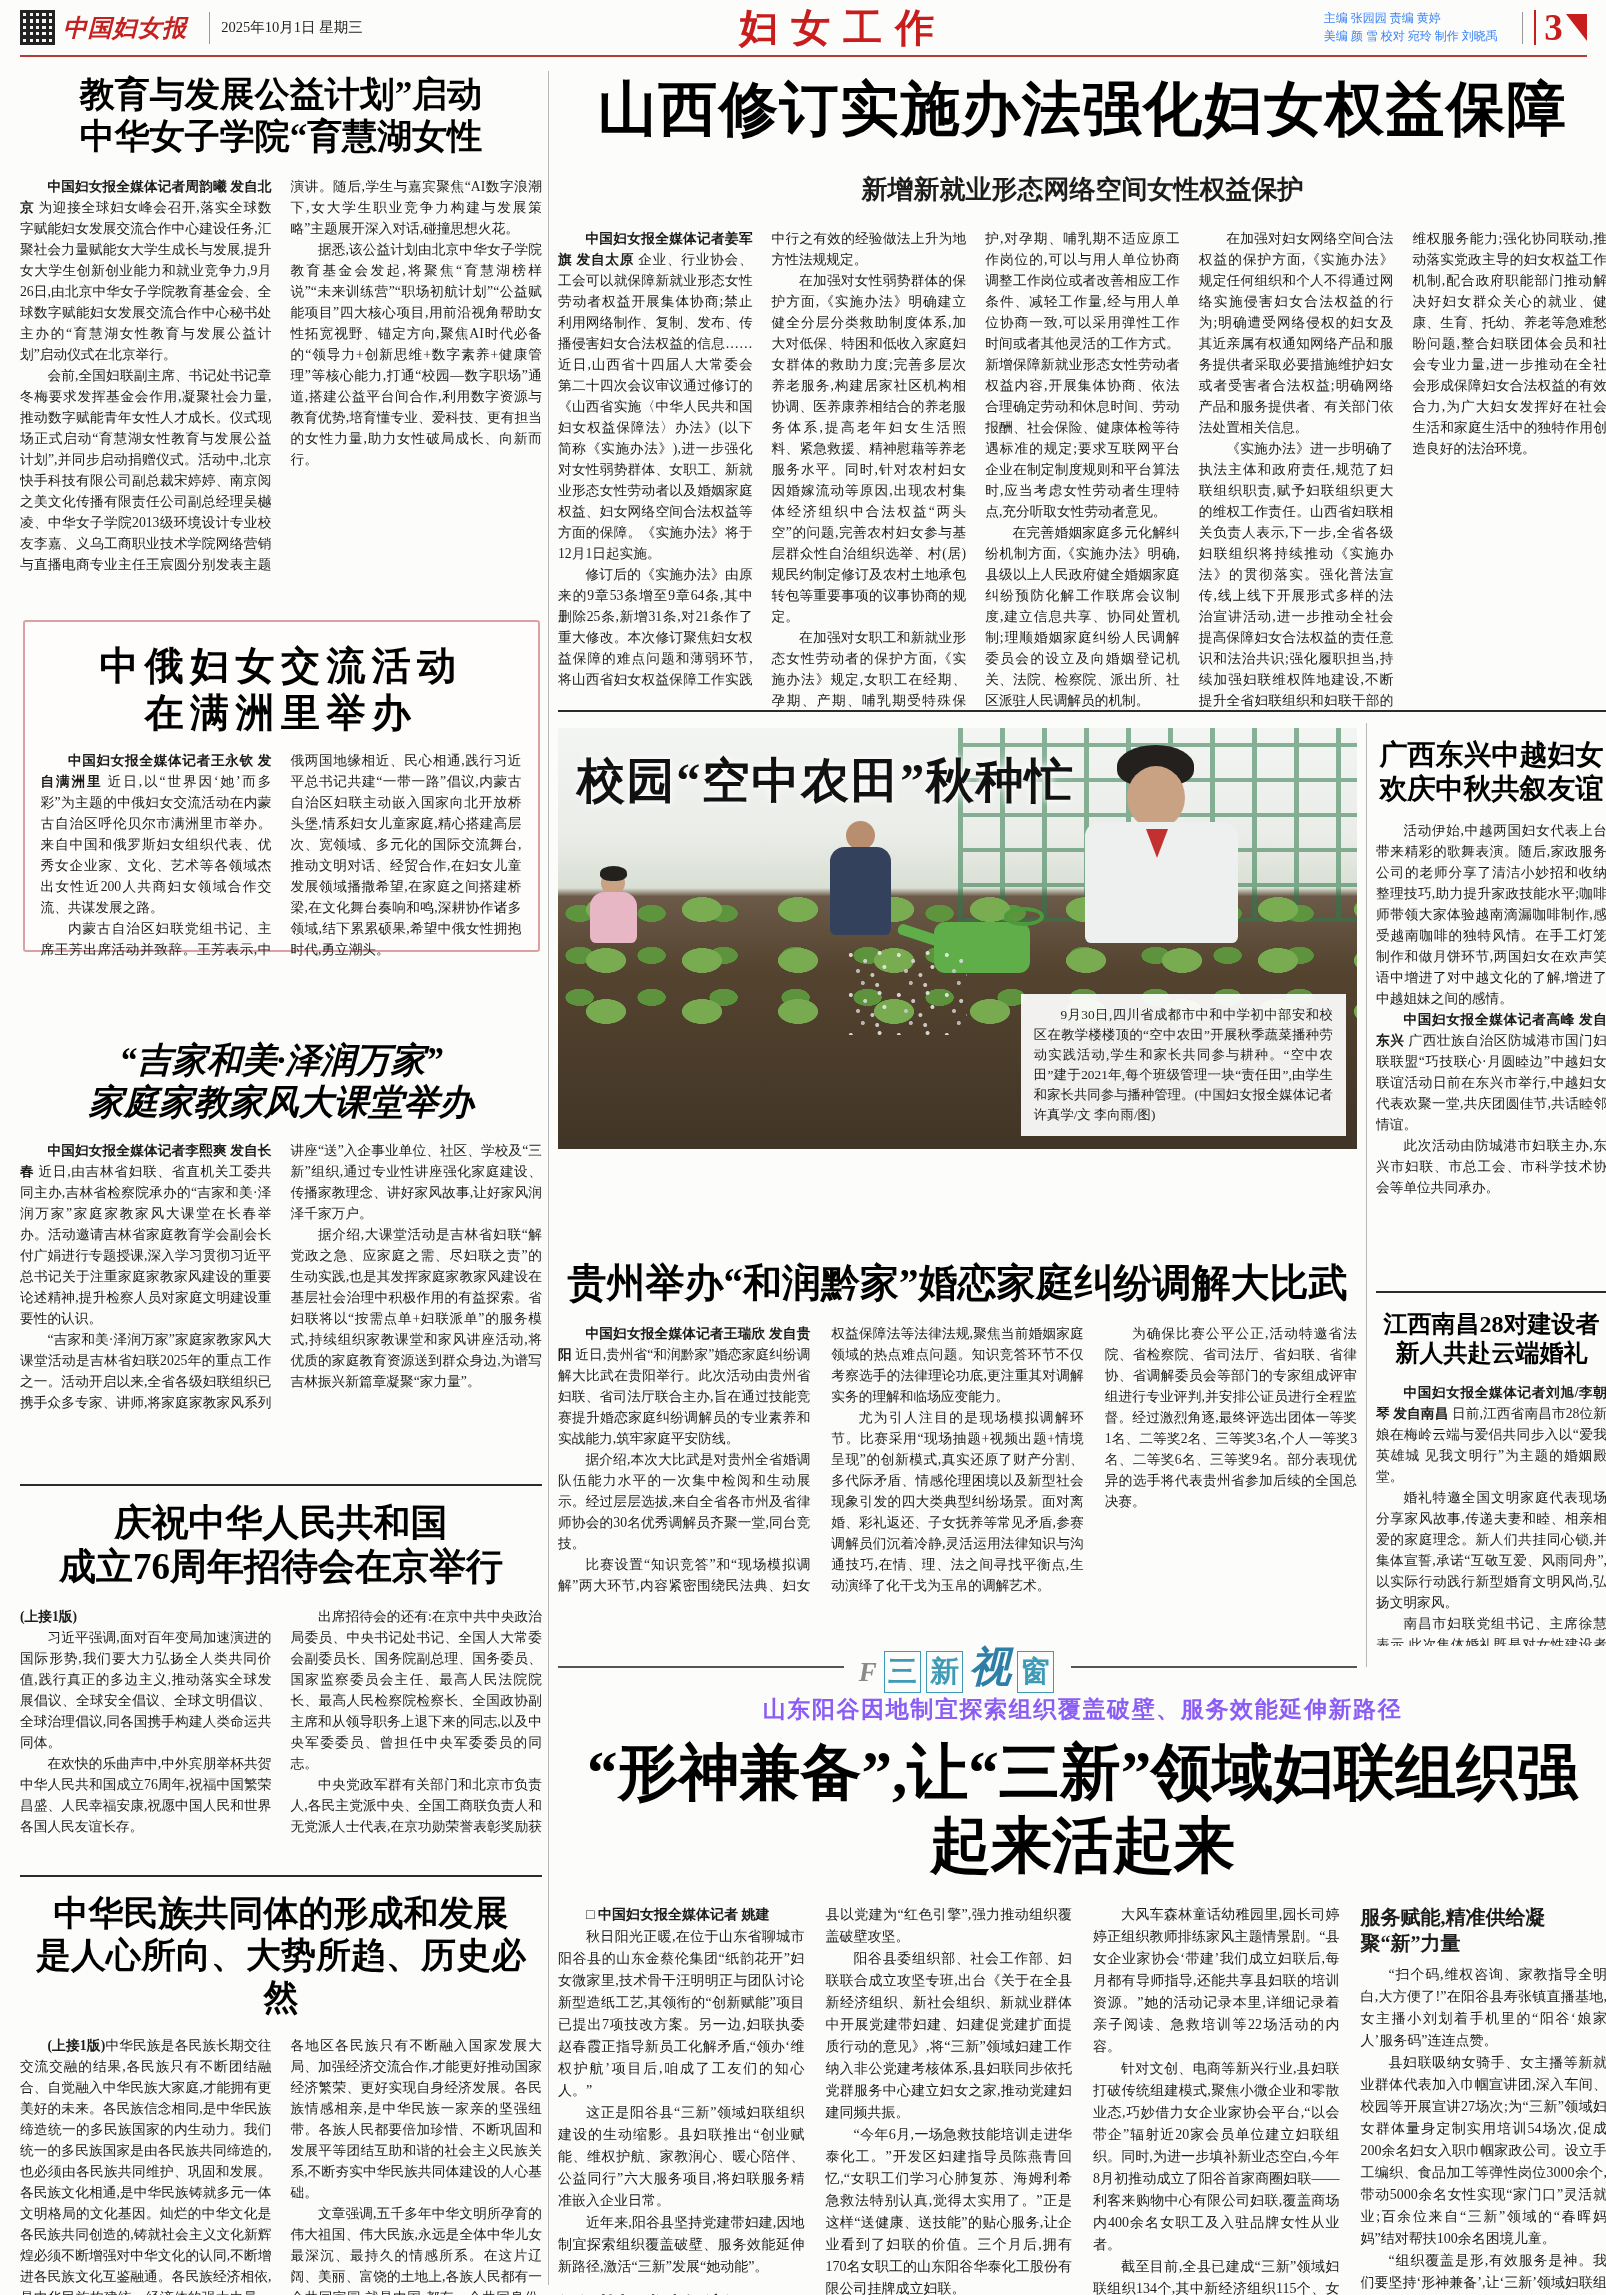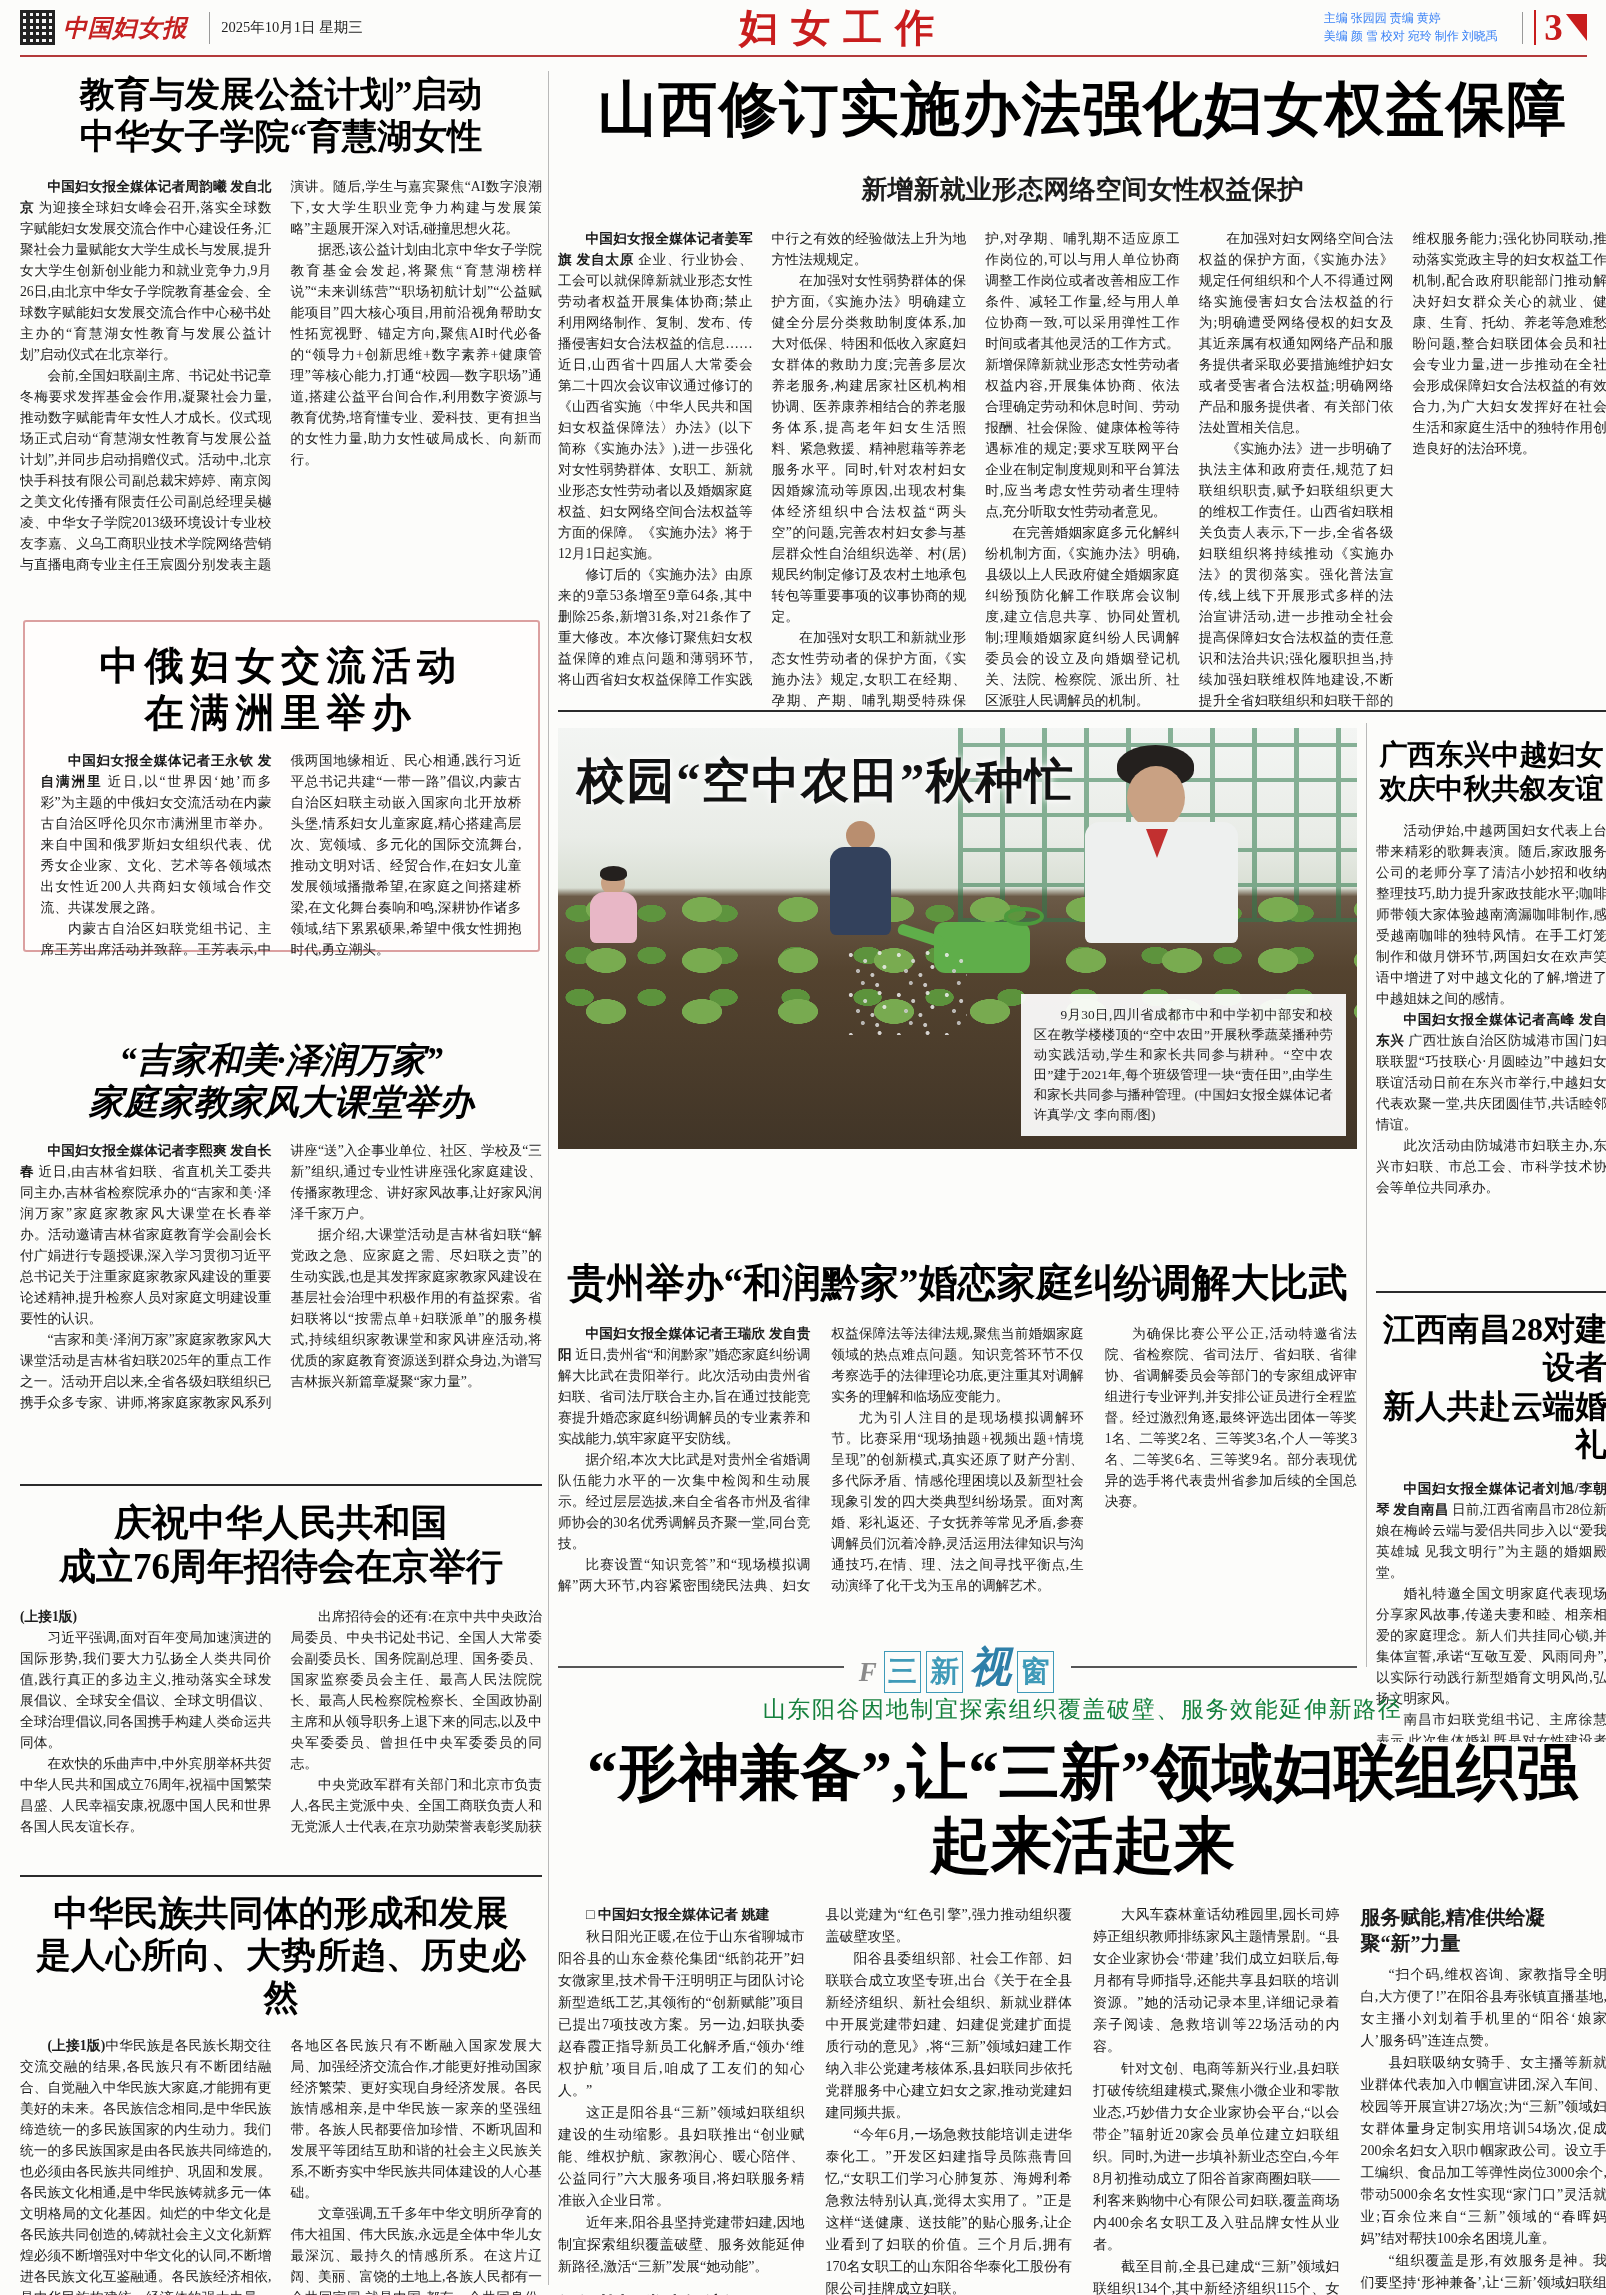--- a/index.html
+++ b/index.html
@@ -69,21 +69,21 @@
       padding:11.2px 13px;box-sizing:border-box;}
   .caption p{margin:0;text-indent:2em;text-align:justify;font-size:13.3px;line-height:20px;}
   
   .sx-logo-row{position:absolute;display:flex;align-items:center;}
   .sx-line{flex:1;height:1.6px;background:#555;}
   .sx-logo{margin:0 14.5px;white-space:nowrap;display:flex;align-items:baseline;}
   .sx-mark{color:#8a8a8a;font-size:27px;font-weight:bold;font-style:italic;margin-right:4.8px;}
   .sx-a{color:#3f9ab8;font-size:29px;font-weight:900;border:1.6px solid #3f9ab8;padding:0 3.2px;margin:0 2.4px;}
   .sx-b{color:#2e7fa8;font-size:42px;font-weight:900;font-style:italic;margin:0 3.2px;}
   .sx-c{color:#3f9ab8;font-size:29px;font-weight:900;border:1.6px solid #3f9ab8;padding:0 3.2px;margin:0 2.4px;}
-  .kicker{font-size:23px;font-weight:normal;color:#15803d;text-align:center;margin:0;letter-spacing:1.6px;}
+  .kicker{font-size:23px;font-weight:bold;color:#8b5cf6;text-align:center;margin:0;letter-spacing:1.6px;}
   .sx-byline{margin:0 0 9.6px 0;font-size:13.7px;font-weight:bold;text-indent:0;}
   .sxh4{font-size:20px;font-weight:900;margin:13px 0 8px 0;line-height:26px;break-inside:avoid;}
   .sxbody p{margin:0;text-indent:2em;text-align:justify;font-size:14px;line-height:22px;}
 </style>
 </head>
 <body>
 
 <div class="page">
 
   <div class="hdr">
@@ -238,21 +238,21 @@
     <div style="height:424px;margin-top:14.5px;overflow:hidden;">
       <p class="bp">活动伊始,中越两国妇女代表上台带来精彩的歌舞表演。随后,家政服务公司的老师分享了清洁小妙招和收纳整理技巧,助力提升家政技能水平;咖啡师带领大家体验越南滴漏咖啡制作,感受越南咖啡的独特风情。在手工灯笼制作和做月饼环节,两国妇女在欢声笑语中增进了对中越文化的了解,增进了中越姐妹之间的感情。</p>
       <p class="bp"><span class="byl">中国妇女报全媒体记者高峰 发自东兴</span> <span>广西壮族自治区防城港市国门妇联联盟“巧技联心·月圆睦边”中越妇女联谊活动日前在东兴市举行,中越妇女代表欢聚一堂,共庆团圆佳节,共话睦邻情谊。</span></p>
       <p class="bp">此次活动由防城港市妇联主办,东兴市妇联、市总工会、市科学技术协会等单位共同承办。</p>
     </div>
   </div>
 
   <div class="rule" style="left:1376px;top:1291px;width:231px;"></div>
 
   <div class="abs" style="left:1376px;top:1310px;width:231px;">
-    <h1 class="headline" style="font-size:32px;text-align:right;">
+    <h1 class="headline" style="font-size:24px;">
       <span style="display:block">江西南昌28对建设者</span>
       <span style="display:block">新人共赴云端婚礼</span>
     </h1>
     <div style="height:264px;margin-top:14.5px;overflow:hidden;">
       <p class="bp"><span class="byl">中国妇女报全媒体记者刘旭/李朝琴 发自南昌</span> <span>日前,江西省南昌市28位新娘在梅岭云端与爱侣共同步入以“爱我英雄城 见我文明行”为主题的婚姻殿堂。</span></p>
       <p class="bp">婚礼特邀全国文明家庭代表现场分享家风故事,传递夫妻和睦、相亲相爱的家庭理念。新人们共挂同心锁,并集体宣誓,承诺“互敬互爱、风雨同舟”,以实际行动践行新型婚育文明风尚,弘扬文明家风。</p>
       <p class="bp">南昌市妇联党组书记、主席徐慧表示,此次集体婚礼既是对女性建设者的致敬,也希望通过婚礼传递“文明家风、幸福家庭”的理念,引导更多家庭以小爱聚大爱,为南昌精神文明建设注入家庭力量。</p>
     </div>
   </div>
 

